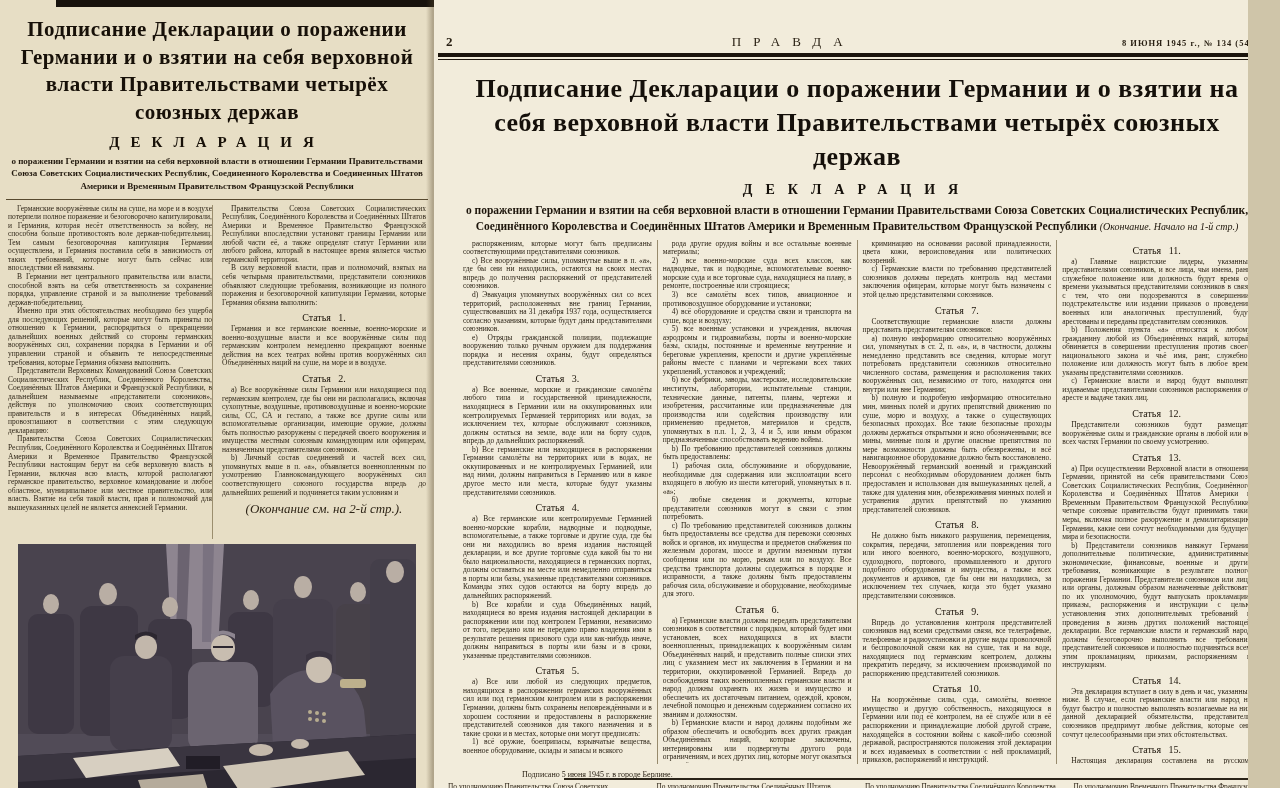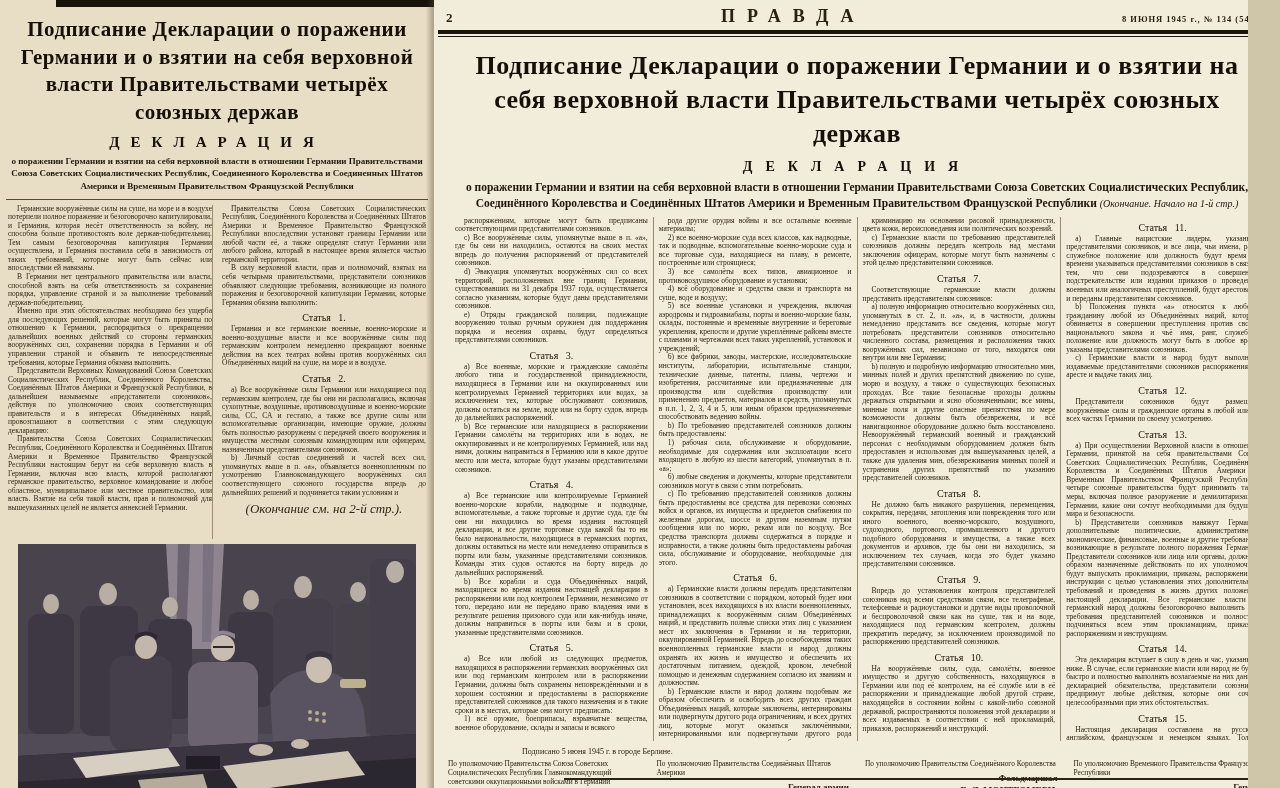--- a/index.html
+++ b/index.html
@@ -17,28 +17,28 @@
   .para{margin:0;text-align:justify;text-indent:9px;font-size:7.5px;line-height:1.14;}
   .art-h{margin:5px 0 2px;text-align:center;font-size:10px;word-spacing:5px;color:#1d150b;}
   .note{margin:4px 0 0;text-align:center;font-style:italic;font-size:13px;}
   .photo-wrap{margin:5px auto 0;width:398px;height:258px;background:#4d4752;overflow:hidden;}
   
   .page-divider{position:absolute;left:426px;top:0;width:16px;height:788px;background:linear-gradient(90deg,rgba(90,75,48,0),rgba(84,68,40,.40) 45%,rgba(120,105,75,.08) 70%,rgba(120,105,75,0));pointer-events:none;}
   
   .page-right{position:absolute;left:434px;top:0;width:846px;height:788px;background:#f2ecdb;color:#2a2114;}
   .masthead{display:flex;justify-content:space-between;align-items:baseline;padding:6px 16px 3px 12px;}
   .page-num{font-weight:bold;font-size:13px;}
-  .masthead-title{font-weight:bold;font-size:18px;letter-spacing:12px;padding-left:12px;}
+  .masthead-title{font-weight:normal;font-size:13px;letter-spacing:12px;padding-left:12px;margin-top:28px;}
   .date-line{font-weight:bold;font-size:8.5px;letter-spacing:1px;}
   .double-rule{margin:0 4px;border-top:4px solid #1c150d;border-bottom:1px solid #1c150d;height:2px;}
   .headline-r{margin:12px 26px 0;text-align:center;font-weight:bold;font-size:26px;line-height:1.3;color:#15100a;letter-spacing:.5px;}
   .decl-title-r{margin-top:9px;text-align:center;font-weight:bold;font-size:14px;letter-spacing:13px;color:#15100a;}
   .subtitle-r{margin:5px 30px 0;text-align:center;font-weight:bold;font-size:11.5px;line-height:1.32;color:#1d150b;}
   .subtitle-r em{font-weight:normal;font-style:italic;font-size:10px;}
-  .cols-r{display:flex;padding:6px 16px 0;height:524px;overflow:hidden;}
+  .cols-r{display:flex;padding:6px 24px 0;height:524px;overflow:hidden;}
   .col-r{flex:1;min-width:0;padding:0 5px;}
   .col-r + .col-r{border-left:1px solid #978a6c;}
   .signed-line{margin:6px 0 3px 88px;font-size:8px;}
   .signatures{display:flex;gap:16px;padding:0 14px;}
   .sig-col{flex:1;min-width:0;}
   .sig-auth{font-size:7.4px;line-height:1.25;}
   .sig-rank{margin-top:5px;font-weight:bold;font-size:9px;text-align:right;line-height:1.3;}
   .sig-name{font-weight:bold;font-size:9.5px;text-align:right;line-height:1.3;}
   .bottom-rule{position:absolute;left:130px;right:8px;bottom:8px;border-top:2px solid #2a2318;}
 </style>

